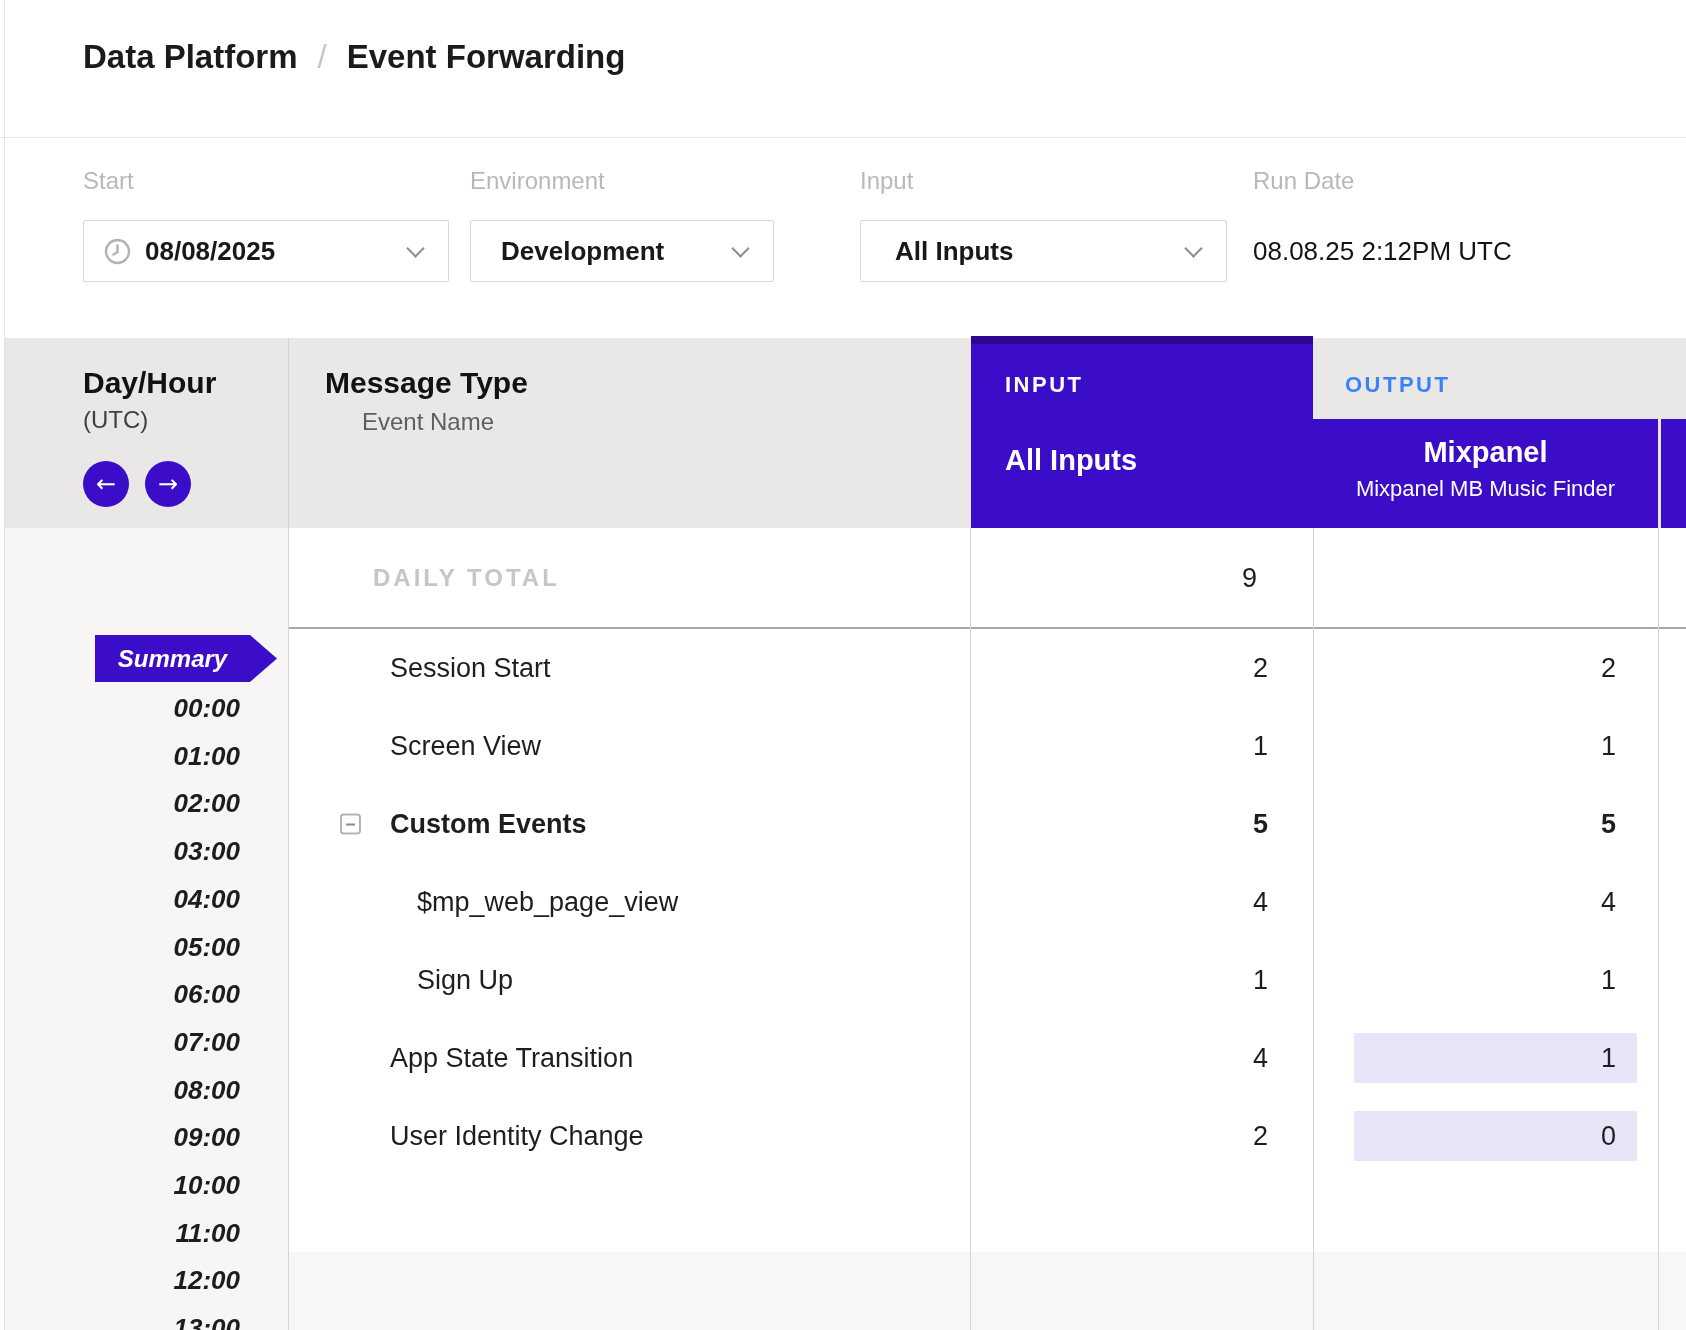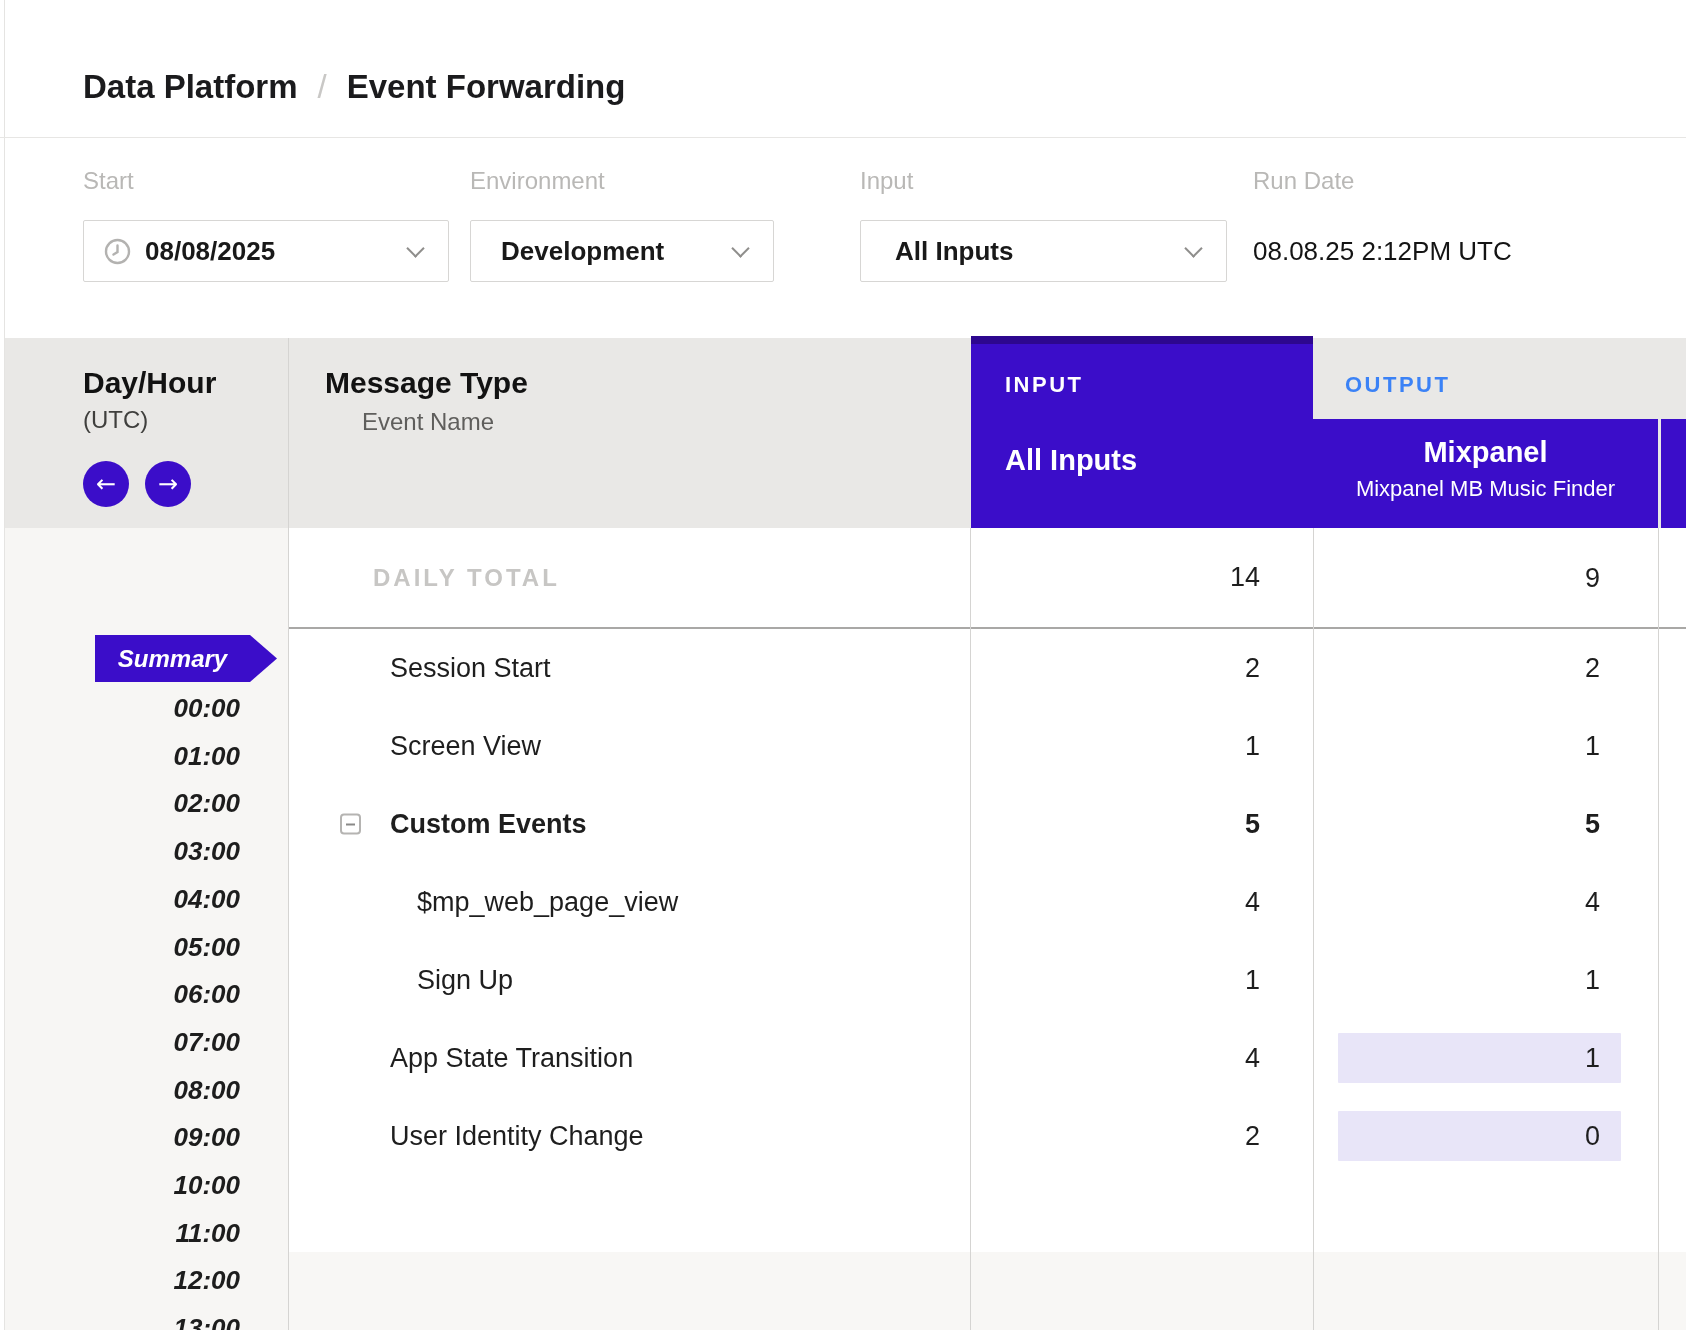--- a/index.html
+++ b/index.html
@@ -4,21 +4,21 @@
 <style>
   * { margin:0; padding:0; box-sizing:border-box; }
   html,body { background:#fff; }
   .page {
     position:relative; width:1686px; height:1330px; overflow:hidden;
     background:#fff; font-family:"Liberation Sans", sans-serif; color:#1e1e1e;
   }
   .left-edge { position:absolute; left:4px; top:0; bottom:0; width:1px; background:#e5e4e2; }
 
   
-  .breadcrumb { position:absolute; left:83px; top:38px; font-size:33px; font-weight:600; color:#1b1b1d;margin-top:30px; }
+  .breadcrumb { position:absolute; left:83px; top:38px; font-size:33px; font-weight:600; color:#1b1b1d; }
   .breadcrumb .sep { font-weight:400; color:#c9c8c6; padding:0 20px; }
   .top-divider { position:absolute; left:0; right:0; top:137px; height:1px; background:#e7e6e4; }
 
   
   .filter-label { position:absolute; top:167px; font-size:24px; color:#b9b8b6; }
   .filter-box {
     position:absolute; top:220px; height:62px; background:#fff;
     border:1px solid #d7d6d4; border-radius:2px; display:flex; align-items:center;
     font-size:26px; font-weight:700; color:#191919; cursor:pointer;
   }
@@ -58,21 +58,21 @@
                   background:var(--accent,#3b0dc9); cursor:pointer;
                   clip-path:polygon(0 0, 155px 0, 100% 50%, 155px 100%, 0 100%);
                   display:flex; align-items:center; justify-content:center; padding-right:27px; }
   .summary-flag span { color:#fff; font-size:24px; font-weight:700; }
   .hour { position:absolute; left:0; width:235px; text-align:right; font-size:26px; font-weight:700;
           color:#1d1d1d; line-height:28px; height:28px; cursor:pointer; }
 
   
   .daily-row { position:absolute; left:288px; right:0; top:528px; height:99px; display:flex; background:#fff; }
   .daily-sep { position:absolute; left:288px; right:0; top:627px; height:2px; background:#a9a8a6; }
-  .erow { position:absolute; left:288px; right:0; height:78px; display:flex; background:transparent; }
+  .erow { position:absolute; left:288px; right:0; height:78px; display:flex; background:transparent;gap:8px; }
   .cell-msg { width:682px; position:relative; display:flex; align-items:center; padding-left:102px;
               font-size:27px; color:#1e1e1e; }
   .cell-msg.indent2 { padding-left:129px; }
   .cell-in  { width:343px; display:flex; align-items:center; justify-content:flex-end;
               padding-right:53px; font-size:27px; color:#1e1e1e; }
   .cell-out { width:345px; position:relative; font-size:27px; color:#1e1e1e; }
   .cell-out .val { position:absolute; right:58px; top:50%; transform:translateY(-50%); z-index:2; }
   .cell-out .hl  { position:absolute; left:25px; right:37px; top:50%; transform:translateY(-50%);
                    height:50px; background:var(--highlight,#e8e5f8); border-radius:1px; z-index:1; }
   .erow.bold .cell-msg, .erow.bold .cell-in, .erow.bold .cell-out { font-weight:700; }
@@ -169,21 +169,20 @@
       <div class="hour" style="top: 643px;">10:00</div>
       <div class="hour" style="top: 690.7px;">11:00</div>
       <div class="hour" style="top: 738.4px;">12:00</div>
       <div class="hour" style="top: 786.1px;">13:00</div>
     </div>
 
   <div class="daily-row">
     <div class="cell-msg">
         <span class="daily-label">DAILY TOTAL</span>
       </div>
-    <div class="cell-in">14</div>
     <div class="cell-out">
         <span class="val">9</span>
       </div>
   </div>
   <div class="daily-sep"></div>
 
   <div>
       <div class="erow" style="top: 629px;">
         <div class="cell-msg">
           <span>Session Start</span>

